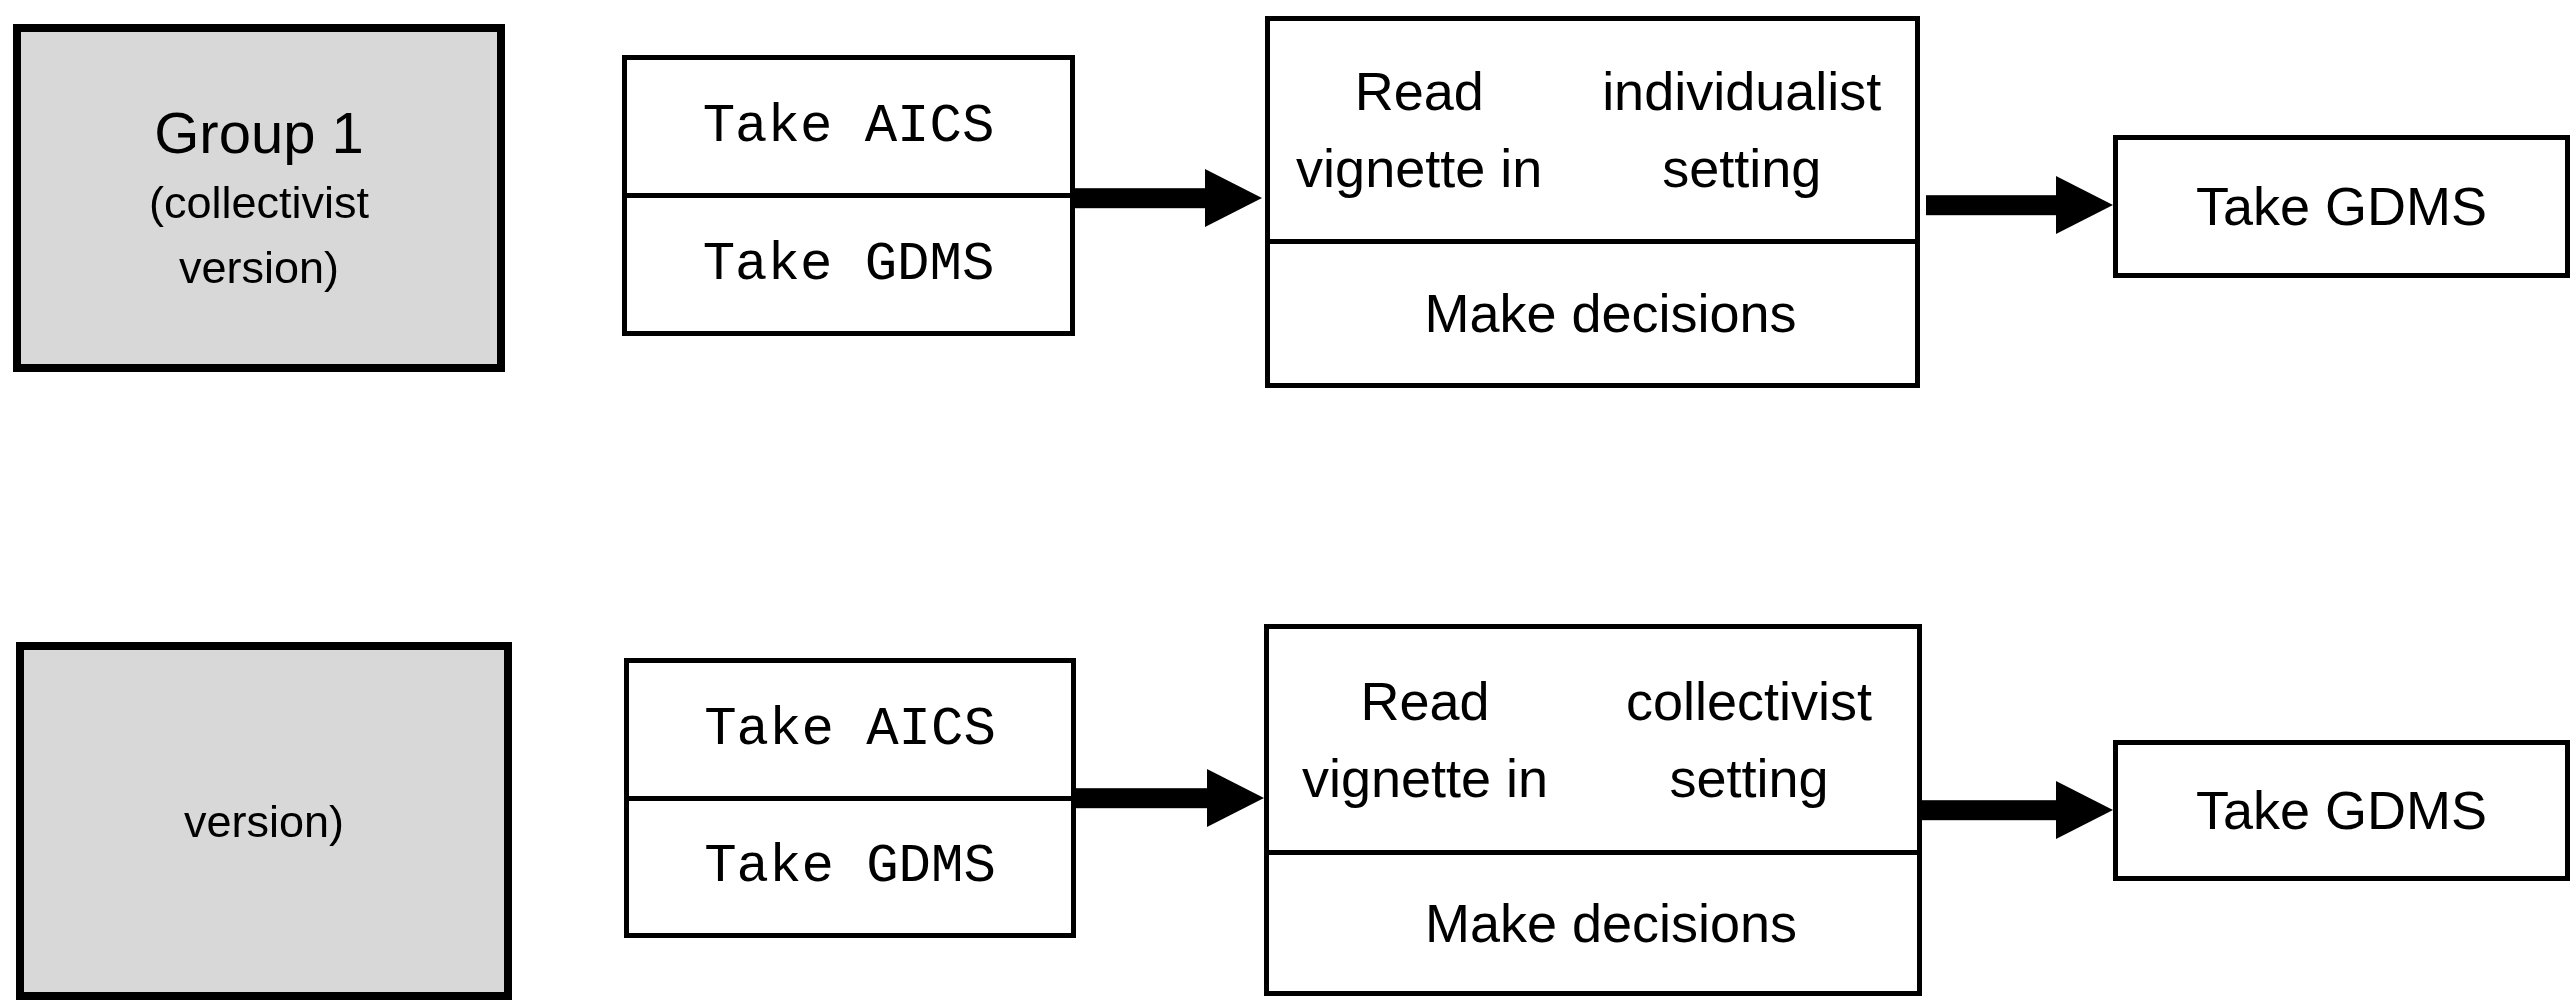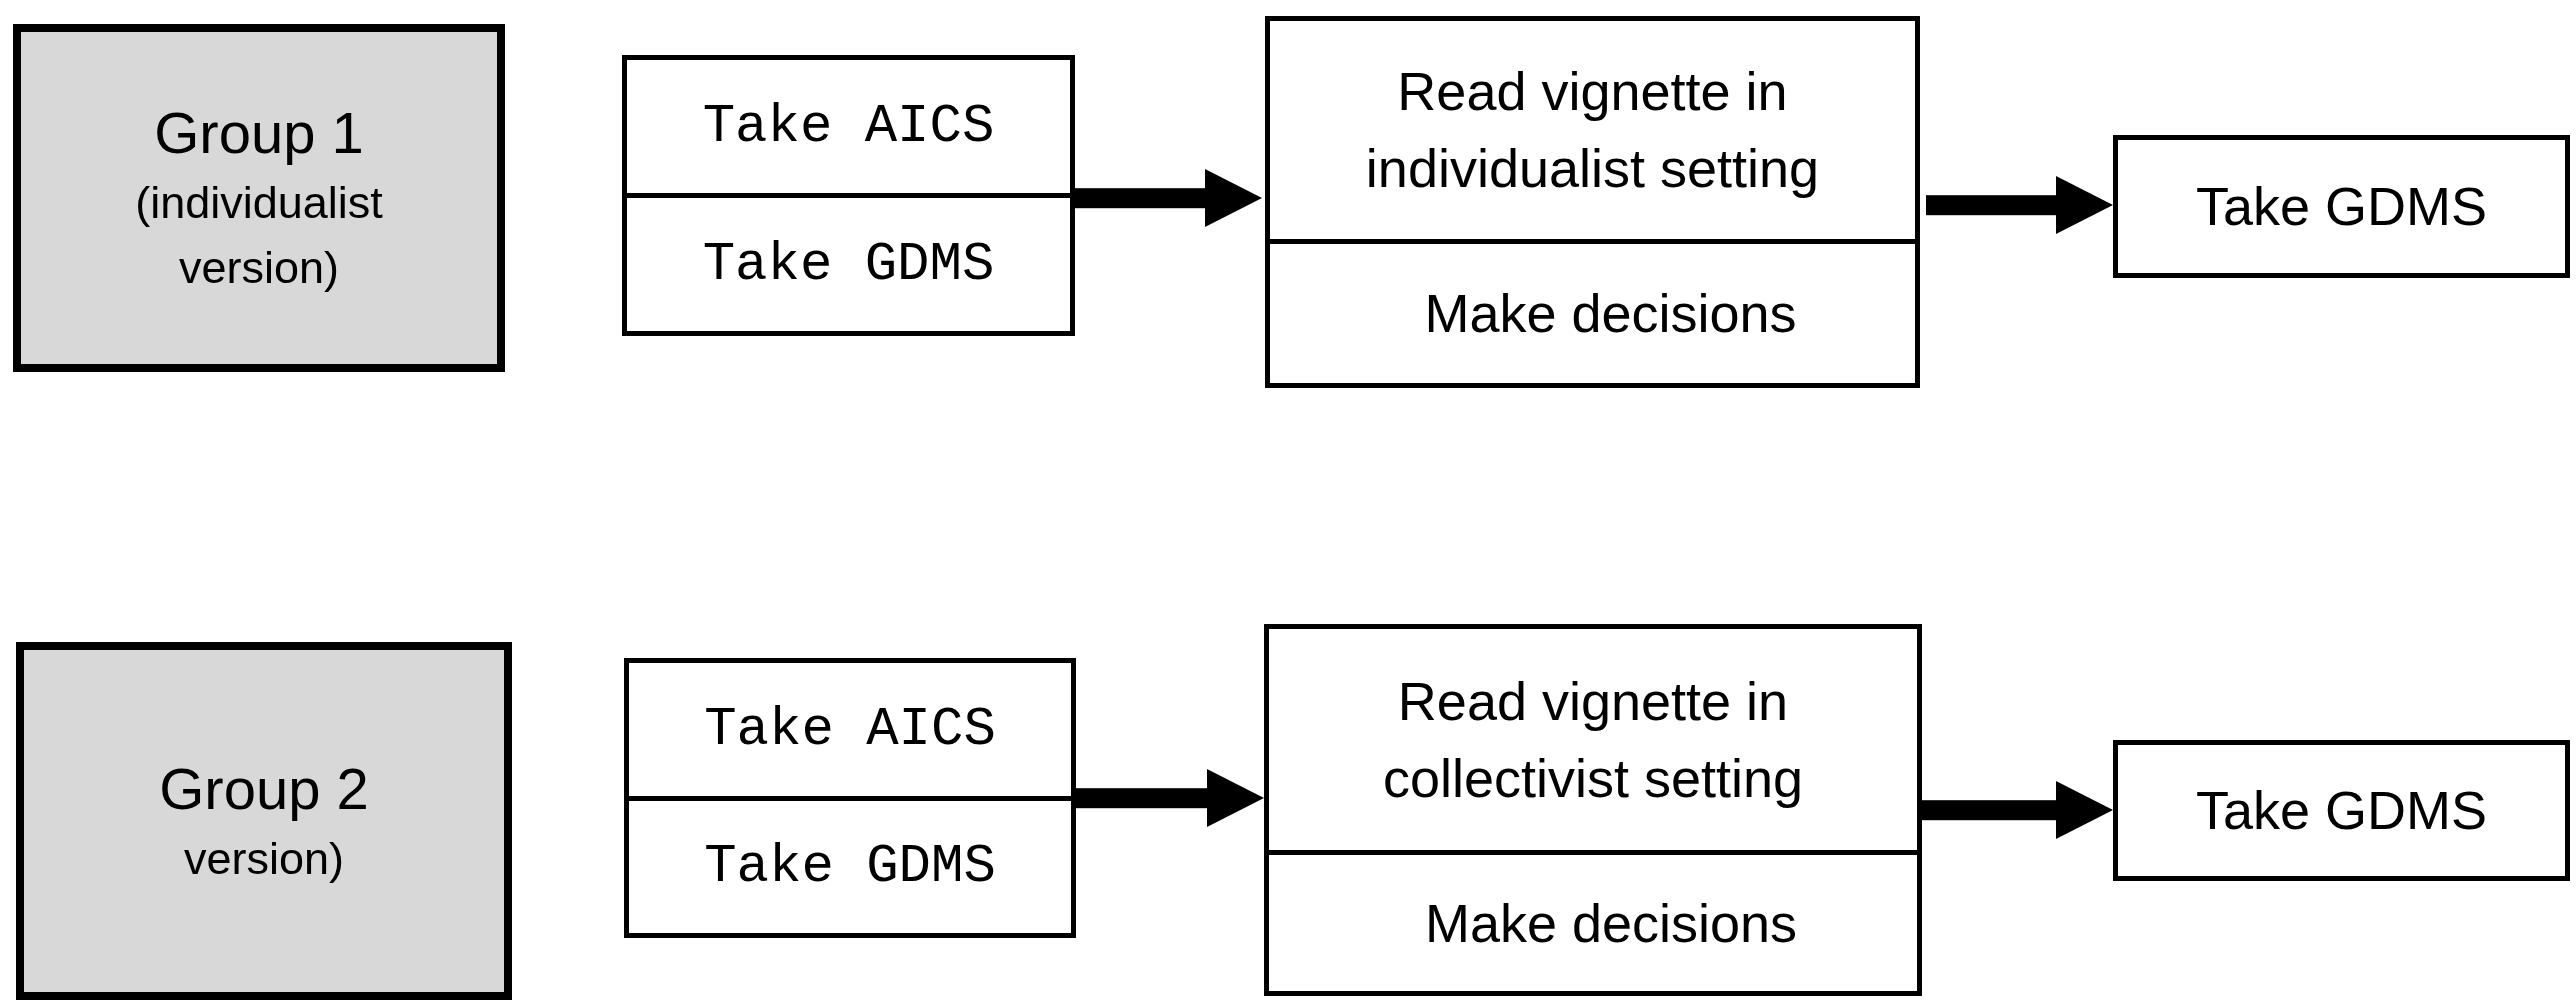--- a/index.html
+++ b/index.html
@@ -45,21 +45,21 @@
   .cell {
     display: flex;
     align-items: center;
     justify-content: center;
     text-align: center;
     font-size: 54px;
     line-height: 77px;
   }
   .stack-box .cell { flex: 1; font-family: Liberation Mono, monospace; }
   .stack-box .cell + .cell { border-top: 5.8px solid #000000; }
-  .vignette-box .cell-top { height: 218px; flex: none; flex-direction: column; }
+  .vignette-box .cell-top { height: 218px; flex: none; flex-direction: row; }
   .vignette-box .cell-bottom { flex: 1; border-top: 5.8px solid #000000; padding-left: 36px; }
   .gdms-box .cell { flex: 1; }
   
   .arrow { position: absolute; }
   .arrow .shaft {
     position: absolute;
     left: 0;
     top: 50%;
     transform: translateY(-50%);
     height: 19.6px;
@@ -96,21 +96,21 @@
   .r2-arrow-b .shaft { width: 134px; }
   .r2-gdms     { left: 2113px; top: 740px; width: 457px; height: 141px; }
 </style>
 </head>
 <body>
 
 <div class="canvas">
 
   <div class="box group-box r1-group">
     <div class="group-title">Group 1</div>
-    <div class="group-subtitle">(individualist</div>
+    <div class="group-subtitle">(collectivist</div>
     <div class="group-subtitle">version)</div>
   </div>
 
   <div class="box stack-box r1-stack">
     <div class="cell">Take AICS</div>
     <div class="cell">Take GDMS</div>
   </div>
 
   <div class="arrow r1-arrow-a">
     <div class="shaft"></div>
@@ -128,21 +128,20 @@
   <div class="arrow r1-arrow-b">
     <div class="shaft"></div>
     <div class="head"></div>
   </div>
 
   <div class="box gdms-box r1-gdms">
     <div class="cell">Take GDMS</div>
   </div>
 
   <div class="box group-box r2-group">
-    <div class="group-title">Group 2</div>
     <div class="group-subtitle">version)</div>
   </div>
 
   <div class="box stack-box r2-stack">
     <div class="cell">Take AICS</div>
     <div class="cell">Take GDMS</div>
   </div>
 
   <div class="arrow r2-arrow-a">
     <div class="shaft"></div>

